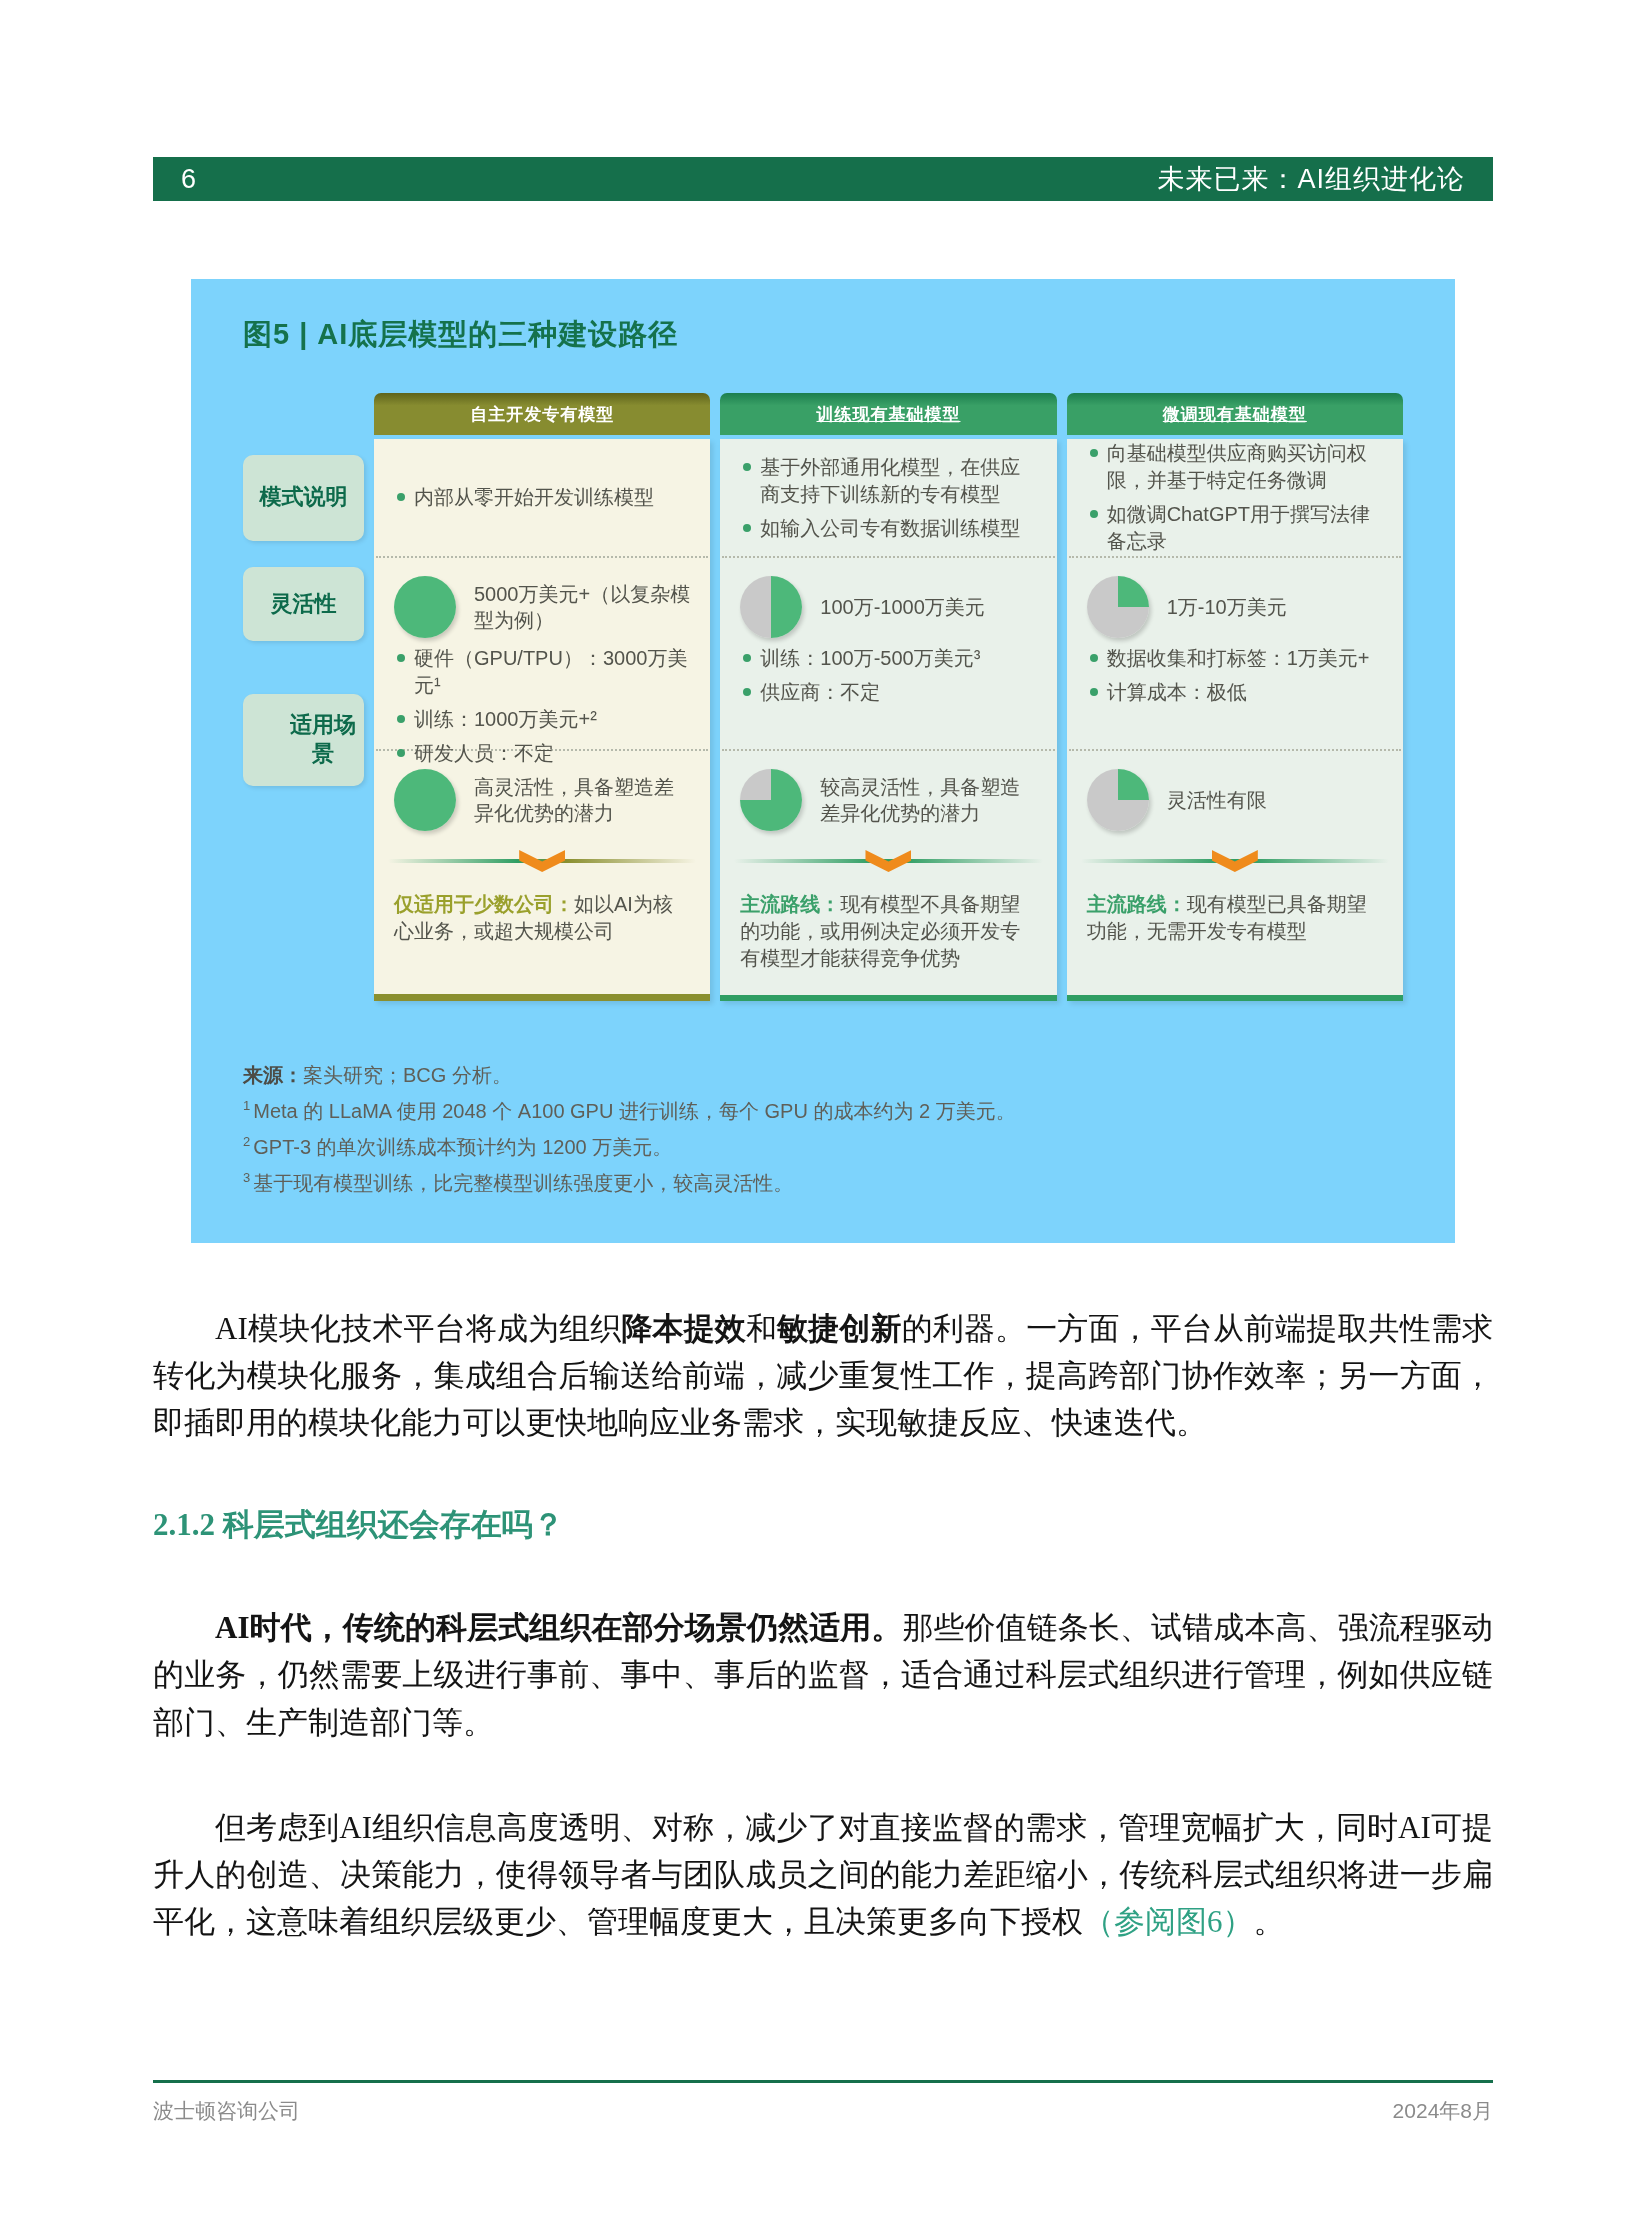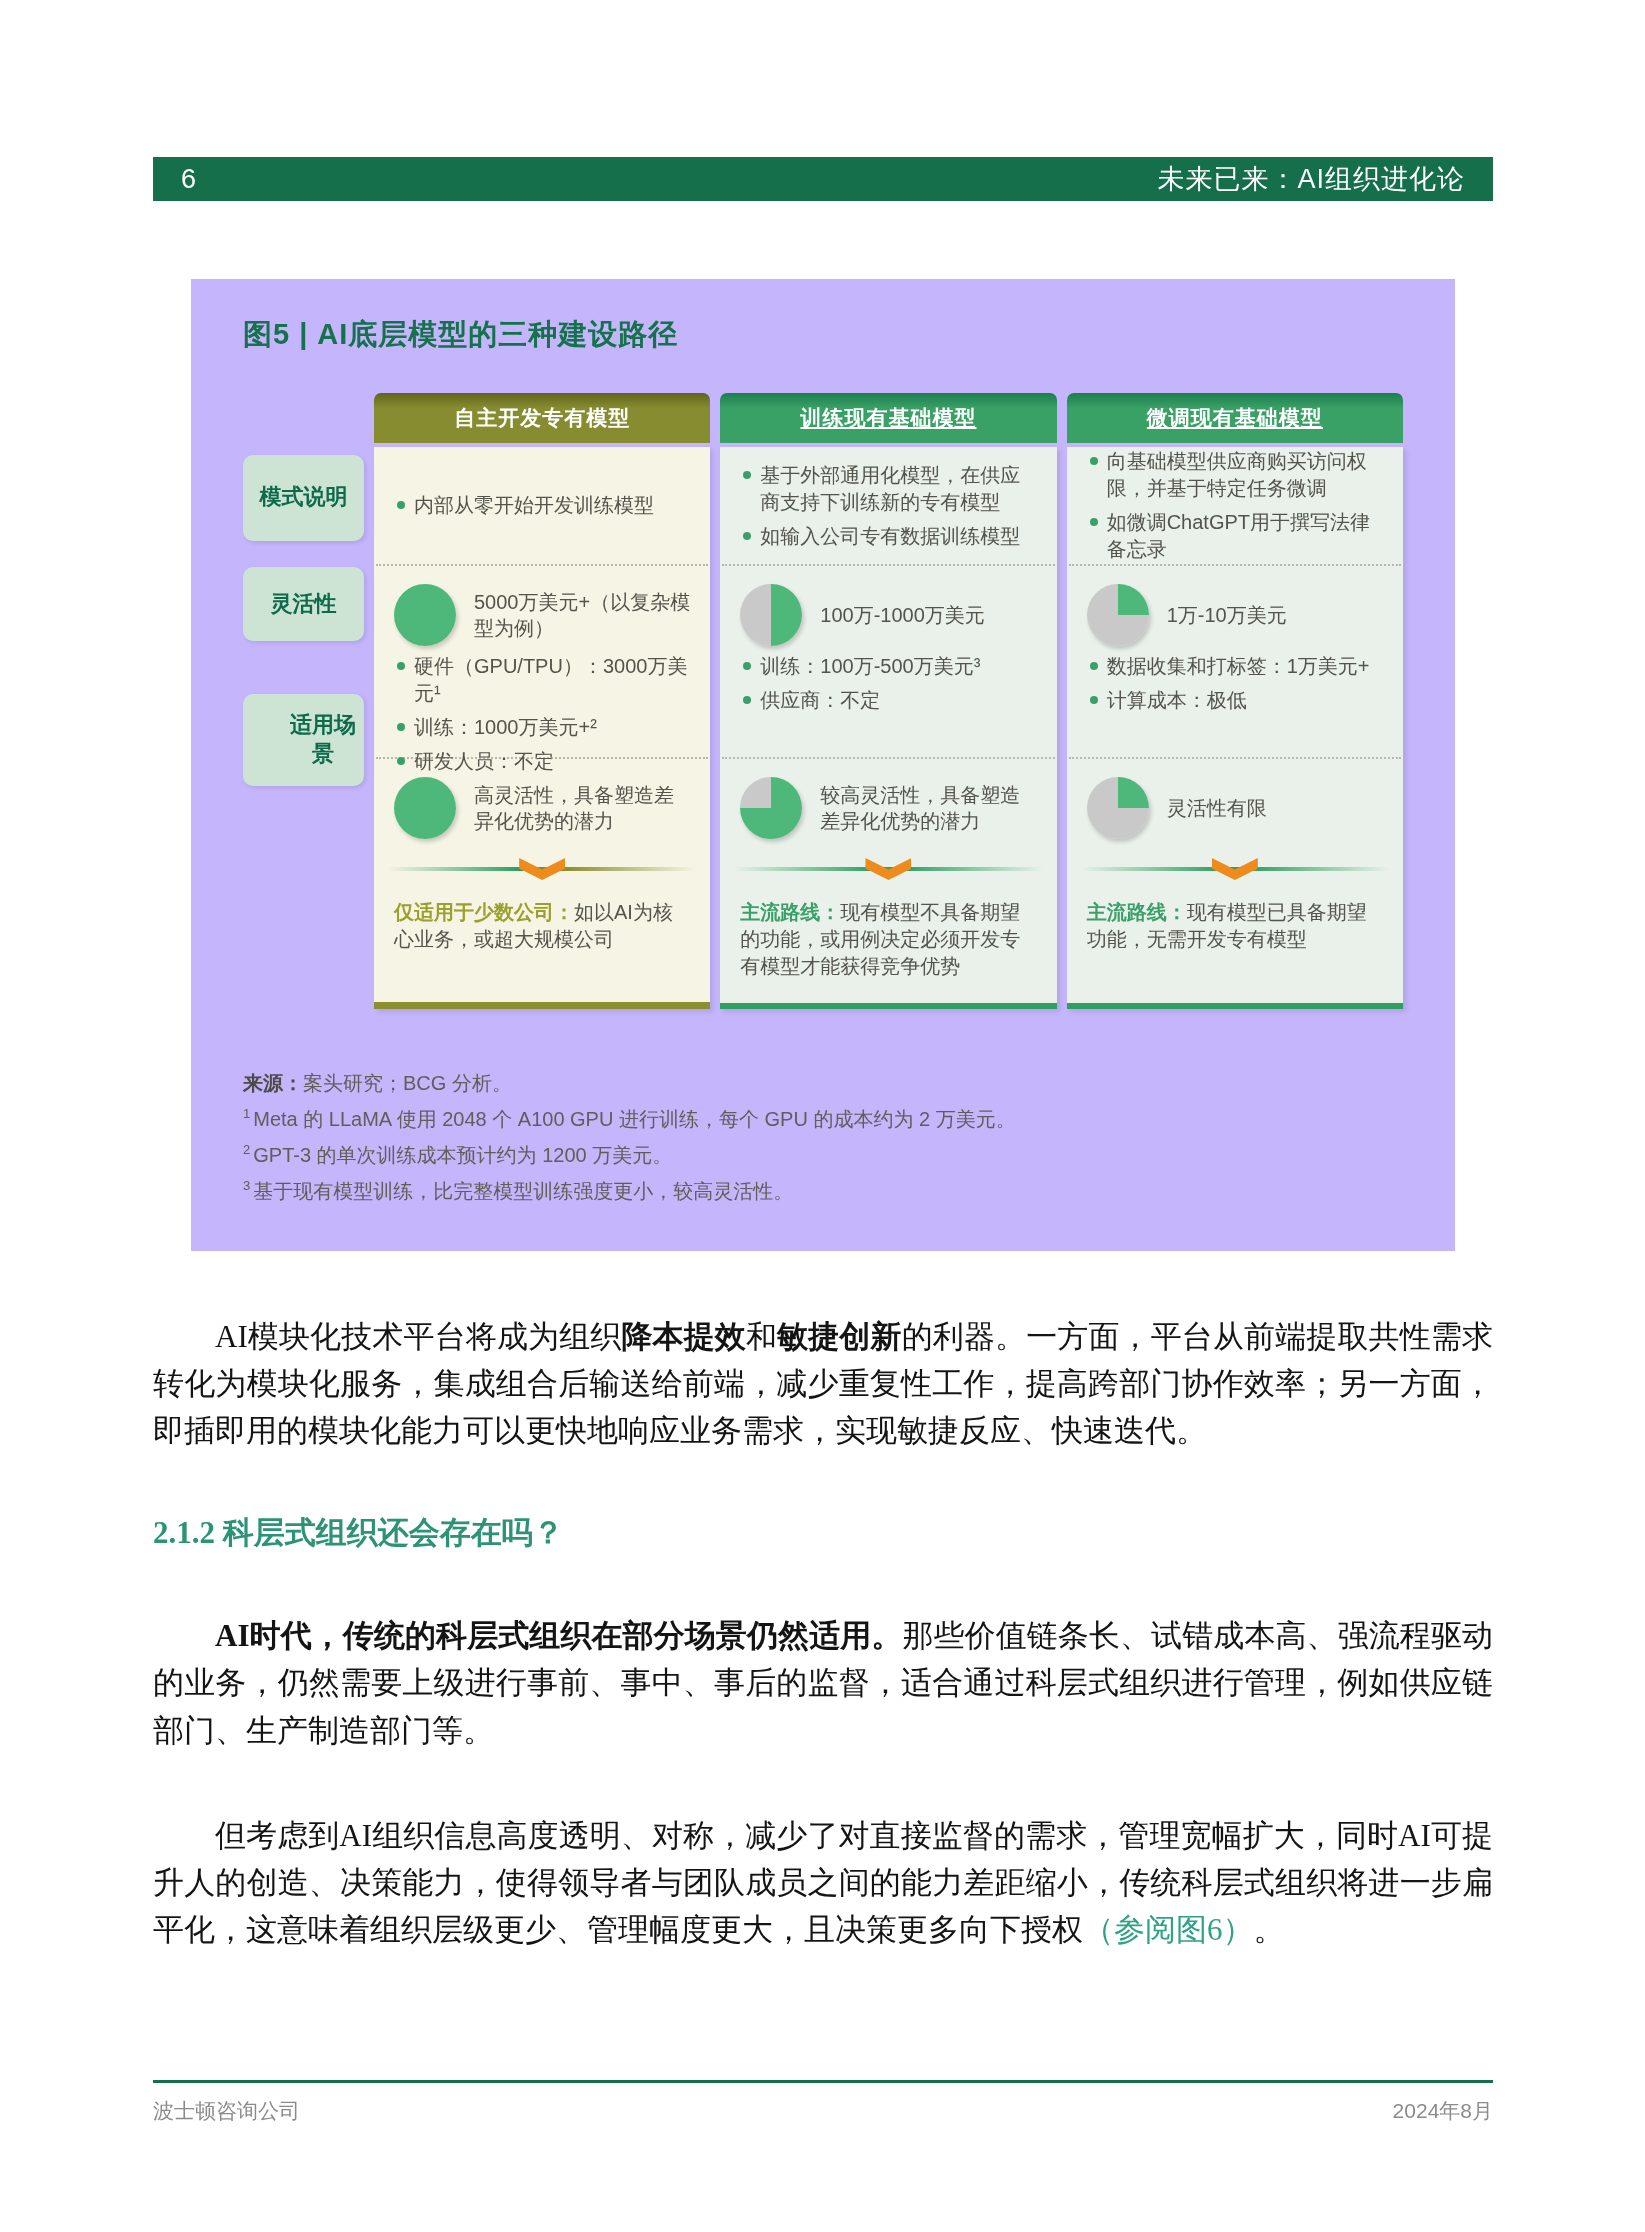--- a/index.html
+++ b/index.html
@@ -8,38 +8,38 @@
   .page { position:relative; width:1646px; height:2233px; background:#fff; overflow:hidden; margin:0 auto; }
   .content { margin:0 153px; }
 
   
   .topbar { margin-top:157px; height:44px; background:#156f4b; color:#fff;
     display:flex; align-items:center; justify-content:space-between; padding:0 28px; }
   .topbar .pgnum { font-size:27px; }
   .topbar .doctitle { font-size:27px; letter-spacing:1px; }
 
   
-  .figure { margin:78px 38px 0 38px; background:#c4b5fd; padding:36px 52px 42px 52px; }
+  .figure { margin:78px 38px 0 38px; background:#7dd3fc; padding:36px 52px 42px 52px; }
   .fig-title { color:#15724c; font-size:29px; font-weight:bold; letter-spacing:1px; }
 
   .fig-table { display:grid; grid-template-columns:121px 1fr 1fr 1fr; column-gap:10px; margin-top:38px; }
 
   
   .labelcol { display:flex; flex-direction:column; padding-top:46px; }
   .labelcell { display:flex; align-items:center; }
   .labelcell.h1{ height:117px; } .labelcell.h2{ height:191px; } .labelcell.h3{ height:96px; }
   .labelcell.sp{ height:28px; } .labelcell.h4{ height:119px; }
   .rlabel { width:100%; background:#cde4d5; border-radius:10px; color:#0d6a4b; font-weight:bold;
     font-size:22px; display:flex; align-items:center; justify-content:center; text-align:center;
     box-shadow:2px 2px 4px rgba(0,0,0,0.10); line-height:1.3; padding:4px; }
   .rlabel.b1{ height:86px; } .rlabel.b2{ height:159px; } .rlabel.b3{ height:74px; } .rlabel.b4{ height:92px;padding-left:43px; }
 
   
   .col { display:flex; flex-direction:column; }
-  .colhead { height:50px; border-radius:7px 7px 0 0; color:#fff; font-weight:bold; font-size:21px;
+  .colhead { height:42px; border-radius:7px 7px 0 0; color:#fff; font-weight:bold; font-size:17px;
     display:flex; align-items:center; justify-content:center; margin-bottom:4px; letter-spacing:1px; }
   .col.olive .colhead { background:linear-gradient(180deg,#5f641c 0%,#878c30 30%,#878c30 100%); }
   .col.green .colhead { background:linear-gradient(180deg,#1c7e4e 0%,#39a066 30%,#39a066 100%);text-decoration:underline; }
   .colbody { flex:1; display:flex; flex-direction:column; box-shadow:3px 3px 5px rgba(0,0,0,0.10); }
   .col.olive .colbody { background:#f6f4e4; border-bottom:7px solid #8a8f2f; }
   .col.green .colbody { background:#e9f1ea; border-bottom:6px solid #2f9e63; }
 
   .sec { padding:10px 20px; color:#53544c; font-size:20px; line-height:1.35; }
   .sec.r1 { height:117px; display:flex; flex-direction:column; justify-content:center; }
   .sec.r2 { height:191px; }

